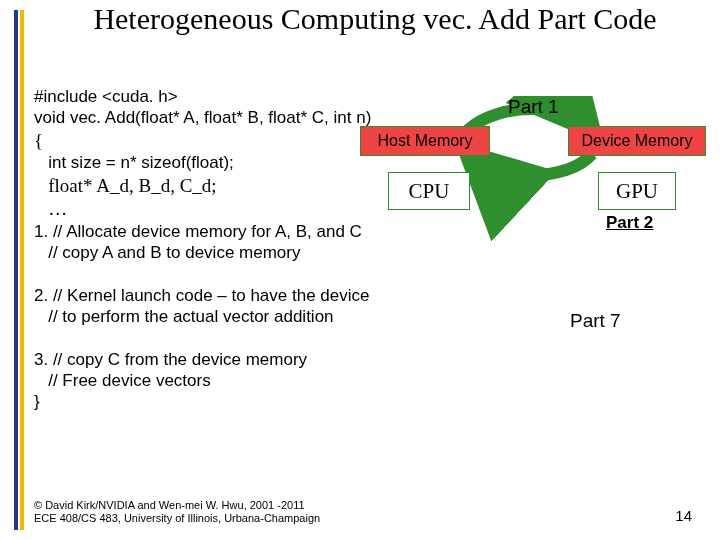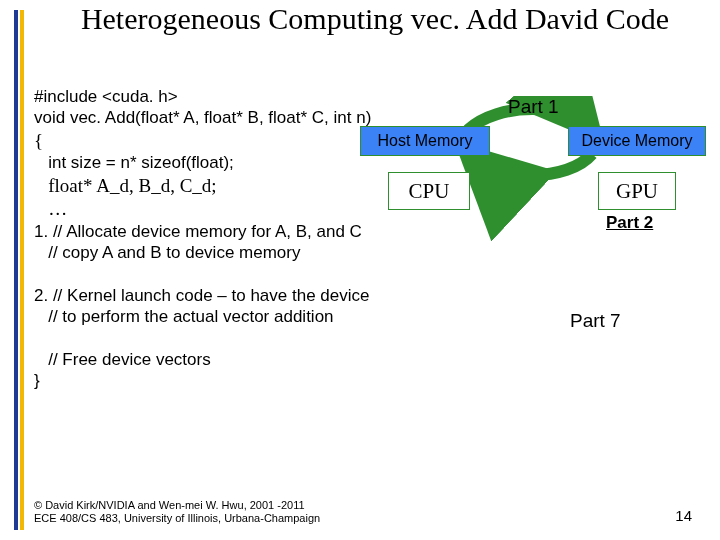--- a/index.html
+++ b/index.html
@@ -53,21 +53,21 @@
     top: 96px;
     width: 352px;
     height: 152px;
   }
   .diagram svg { position: absolute; inset: 0; }
   .mem-box {
     position: absolute;
     top: 30px;
     height: 30px;
     border: 1.5px solid #2f8f2f;
-    background: #3b82f6;
+    background: #ef4444;
     display: flex;
     align-items: center;
     justify-content: center;
     font-family: Arial, Helvetica, sans-serif;
     font-size: 16px;
     white-space: nowrap;
   }
   .mem-host   { left: 2px;  width: 130px; }
   .mem-device { left: 210px; width: 138px; }
   .proc-box {
@@ -119,21 +119,21 @@
 </head>
 <body>
 
 <div class="slide">
 
   <div class="rail">
     <div class="bar1"></div>
     <div class="bar2"></div>
   </div>
 
-  <div class="title">Heterogeneous Computing vec. Add David Code</div>
+  <div class="title">Heterogeneous Computing vec. Add Part Code</div>
 
   <div class="diagram">
     <svg viewBox="0 0 352 152">
       <defs>
         <marker id="arr" viewBox="0 0 10 10" refX="8" refY="5" markerWidth="8" markerHeight="8" orient="auto-start-reverse">
           <path d="M 0 0 L 10 5 L 0 10 z" fill="#2f8f2f"></path>
         </marker>
       </defs>
 
       <path d="M 110 34 C 140 6, 210 6, 234 34" fill="none" stroke="#2f8f2f" stroke-width="12" marker-end="url(#arr)"></path>
@@ -155,20 +155,21 @@
     <div class="code serif">{</div>
     <div class="code">   int size = n* sizeof(float);</div>
     <div class="code serif">   float* A_d, B_d, C_d;</div>
     <div class="code serif">   …</div>
     <div class="code">1. // Allocate device memory for A, B, and C</div>
     <div class="code">   // copy A and B to device memory</div>
     <div class="code"> </div>
     <div class="code">2. // Kernel launch code – to have the device</div>
     <div class="code">   // to perform the actual vector addition</div>
     <div class="code"> </div>
+    <div class="code">3. // copy C from the device memory</div>
     <div class="code">   // Free device vectors</div>
     <div class="code">}</div>
   </div>
 
   <div class="footer">
     <div>© David Kirk/NVIDIA and Wen-mei W. Hwu, 2001 -2011</div>
     <div>ECE 408/CS 483, University of Illinois, Urbana-Champaign</div>
   </div>
 
   <div class="pagenum">14</div>

